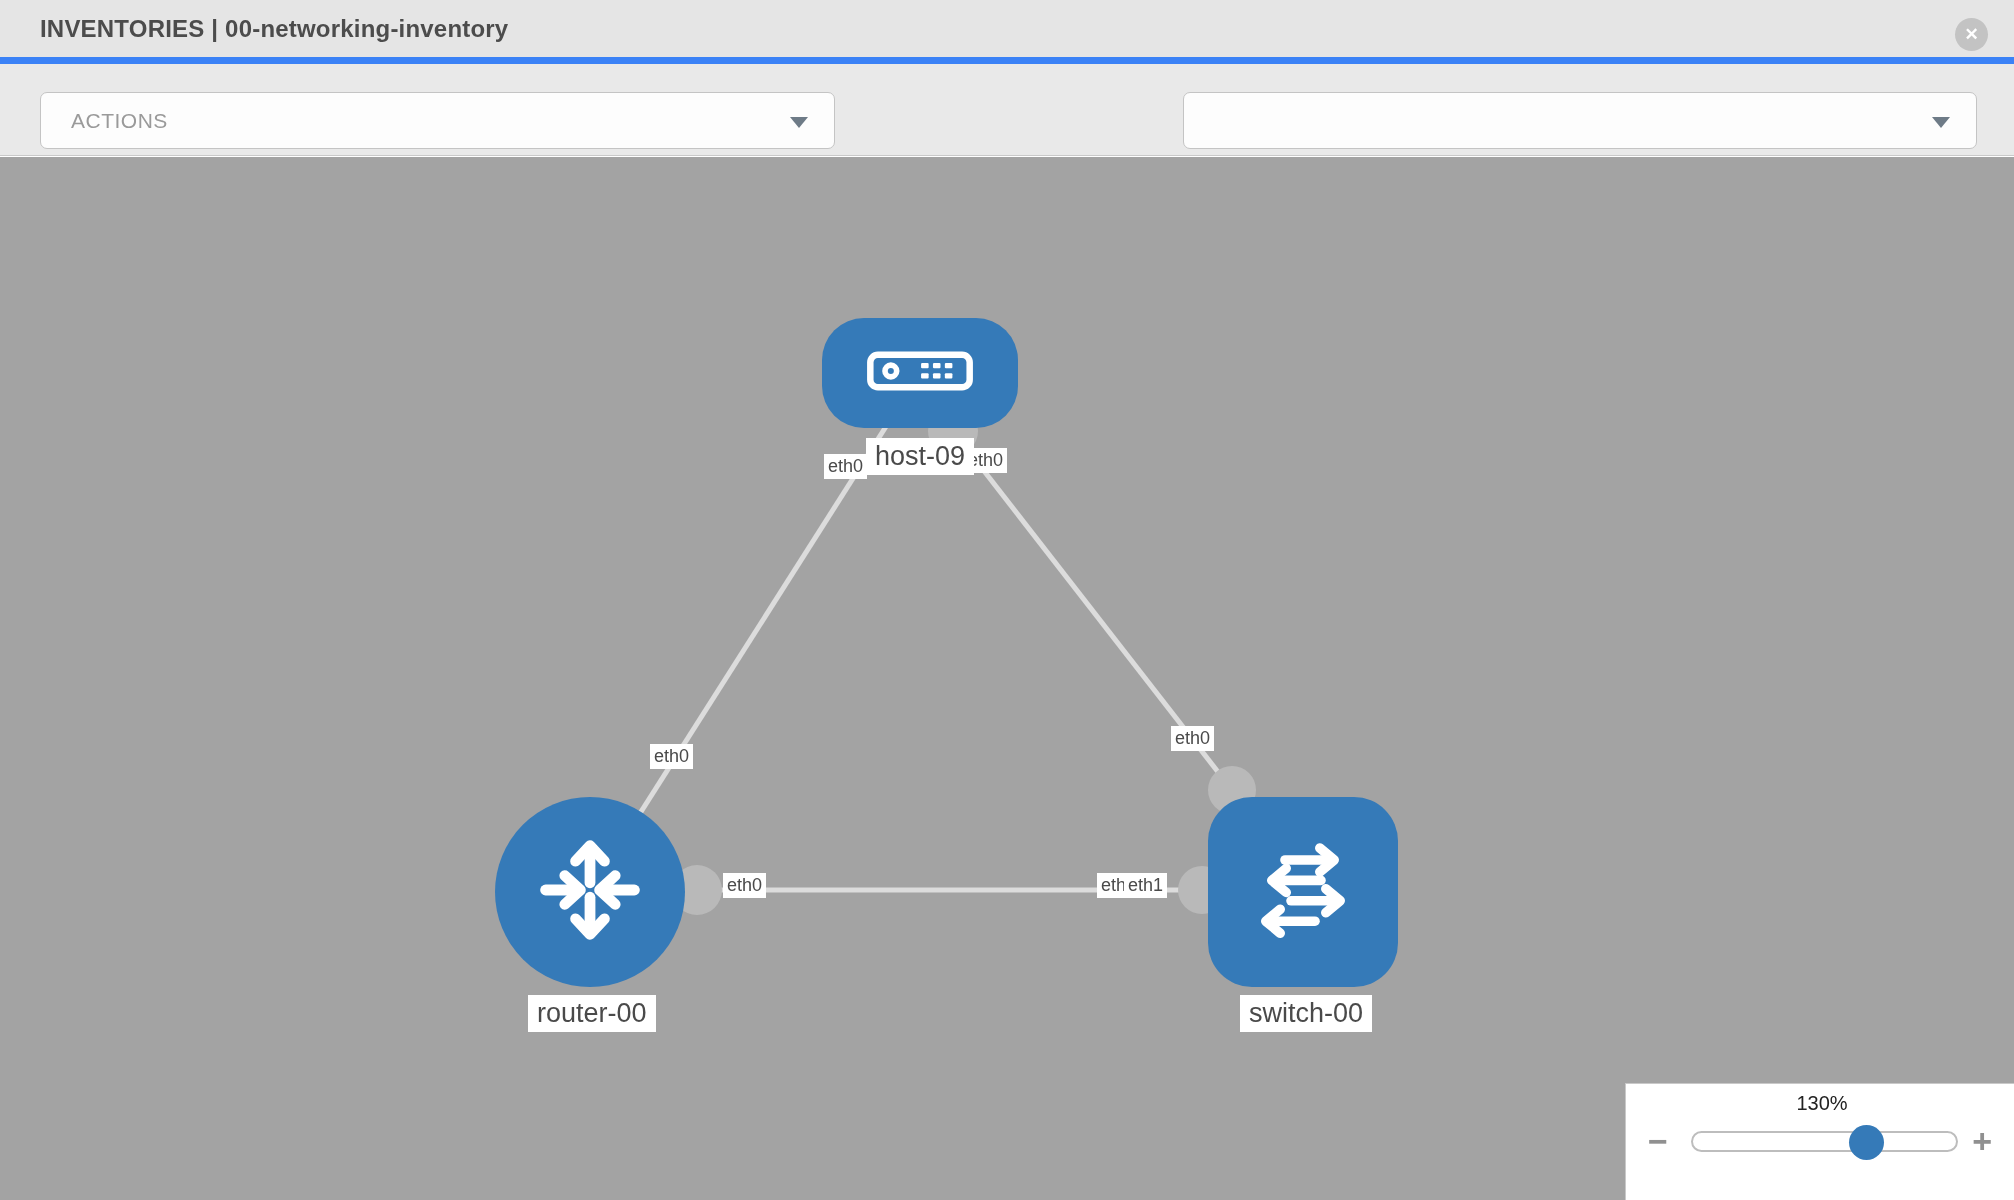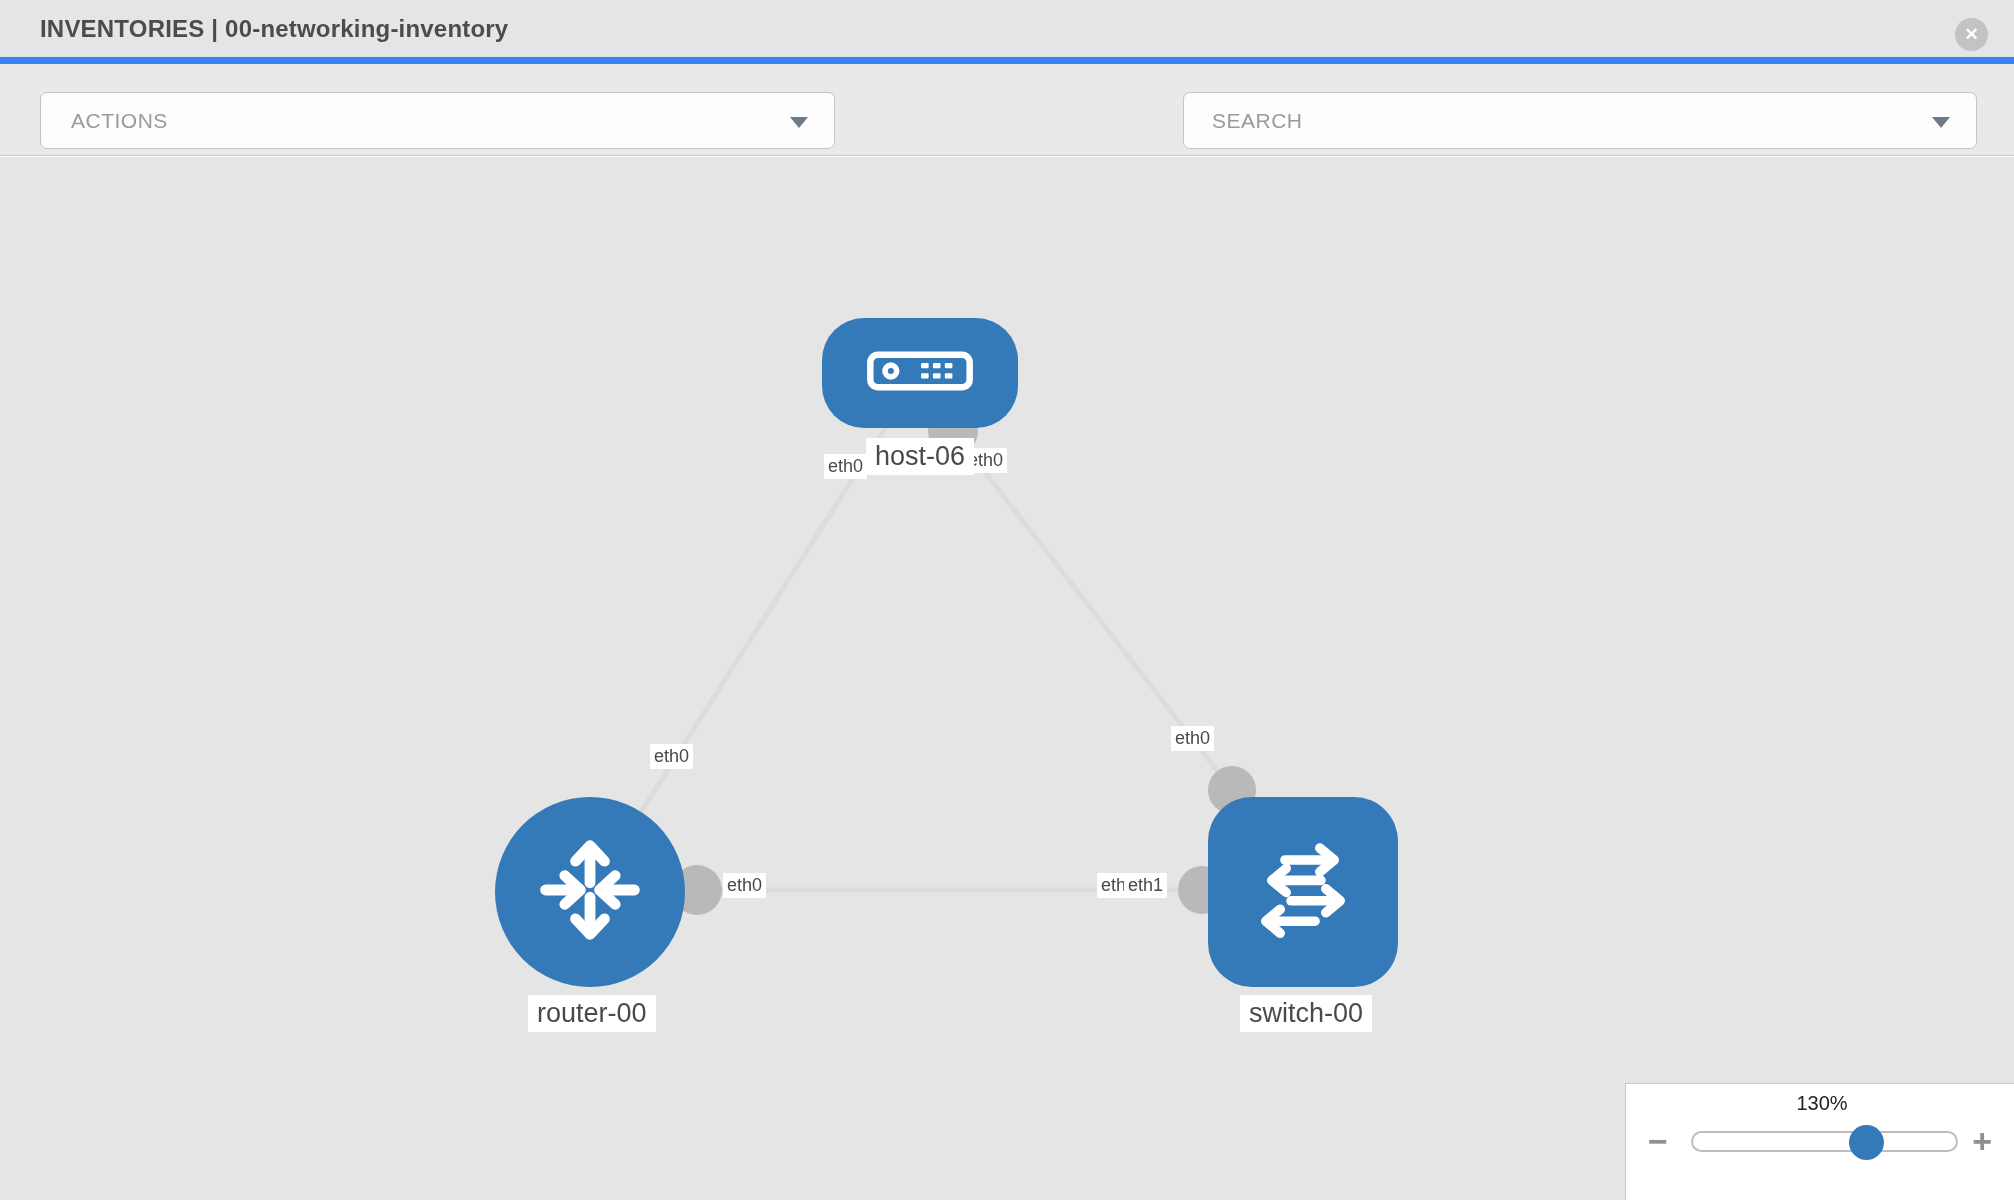--- a/index.html
+++ b/index.html
@@ -52,21 +52,21 @@
   .tool-icon {
     position: absolute; top: 99px; width: 32px; height: 32px; cursor: pointer;
   }
   .tool-icon svg { width: 32px; height: 32px; display: block; }
   .wrench-btn { left: 1050px; }
   .key-btn { left: 1119px; }
 
   
   .canvas {
     position: absolute; left: 0; top: 157px; width: 2014px; height: 1043px;
-    background: #e5e5e5; overflow: hidden;
+    background: #a3a3a3; overflow: hidden;
   }
   .links-layer { position: absolute; left: 0; top: 0; z-index: 1; }
 
   .node { position: absolute; z-index: 2; background: #357ab8; display: flex; align-items: center; justify-content: center; cursor: pointer; }
   .node-host   { left: 822px;  top: 161px; width: 196px; height: 110px; border-radius: 42px; }
   .node-router { left: 495px;  top: 640px; width: 190px; height: 190px; border-radius: 50%; }
   .node-switch { left: 1208px; top: 640px; width: 190px; height: 190px; border-radius: 44px; }
 
   .iface-label, .node-label {
     position: absolute; background: #ffffff; color: #4a4a4a; white-space: nowrap;
@@ -123,21 +123,20 @@
 
   <div class="tool-icon key-btn">
     <span>
       <svg viewBox="0 0 1792 1792" fill="#6b737c">
           <path d="M832 512q0-80-56-136t-136-56-136 56-56 136q0 42 19 83-41-19-83-19-80 0-136 56t-56 136 56 136 136 56 136-56 56-136q0-42-19-83 41 19 83 19 80 0 136-56t56-136zm851 704q0 17-49 66t-66 49q-9 0-28.5-16t-36.5-33-38.5-40-24.5-26l-96 96 220 220q28 28 28 68 0 42-39 81t-81 39q-40 0-68-28l-671-671q-176 131-365 131-163 0-265.5-102.5t-102.5-265.5q0-160 95-313t248-248 313-95q163 0 265.5 102.5t102.5 265.5q0 189-131 365l355 355 96-96q-3-3-26-24.5t-40-38.5-33-36.5-16-28.5q0-17 49-66t66-49q13 0 23 10 6 6 46 44.5t82 79.5 86.5 86 73 78 28.5 41z"></path>
         </svg>
     </span>
   </div>
 
   <div class="select-box search-box">
-    <input type="text" readonly="" placeholder="SEARCH" style="">
     <span class="caret"></span>
   </div>
 </div>
 
 <div class="canvas">
 
   <svg class="links-layer" width="2014" height="1043">
 
     <line x1="920" y1="216" x2="590" y2="735" stroke="#dcdcdc" stroke-width="5"></line>
     <line x1="953" y1="274" x2="1232" y2="633" stroke="#dcdcdc" stroke-width="5"></line>
@@ -196,21 +195,21 @@
   </div>
 
   <div class="iface-label" style="left:824px; top:297px;">eth0</div>
   <div class="iface-label" style="left:964px; top:291px;">eth0</div>
   <div class="iface-label" style="left:650px; top:587px;">eth0</div>
   <div class="iface-label" style="left:723px; top:716px;">eth0</div>
   <div class="iface-label" style="left:1171px; top:569px;">eth0</div>
   <div class="iface-label" style="left:1097px; top:716px;">eth0</div>
   <div class="iface-label over" style="left:1124px; top:716px;">eth1</div>
 
-  <div class="node-label" style="left:866px; top:281px;">host-06</div>
+  <div class="node-label" style="left:866px; top:281px;">host-09</div>
   <div class="node-label" style="left:528px; top:838px;">router-00</div>
   <div class="node-label" style="left:1240px; top:838px;">switch-00</div>
 
   <div class="zoom-panel">
     <div class="zoom-level">130%</div>
     <div class="zoom-minus">−</div>
     <div class="zoom-track">
       <div class="zoom-thumb"></div>
     </div>
     <div class="zoom-plus">+</div>

